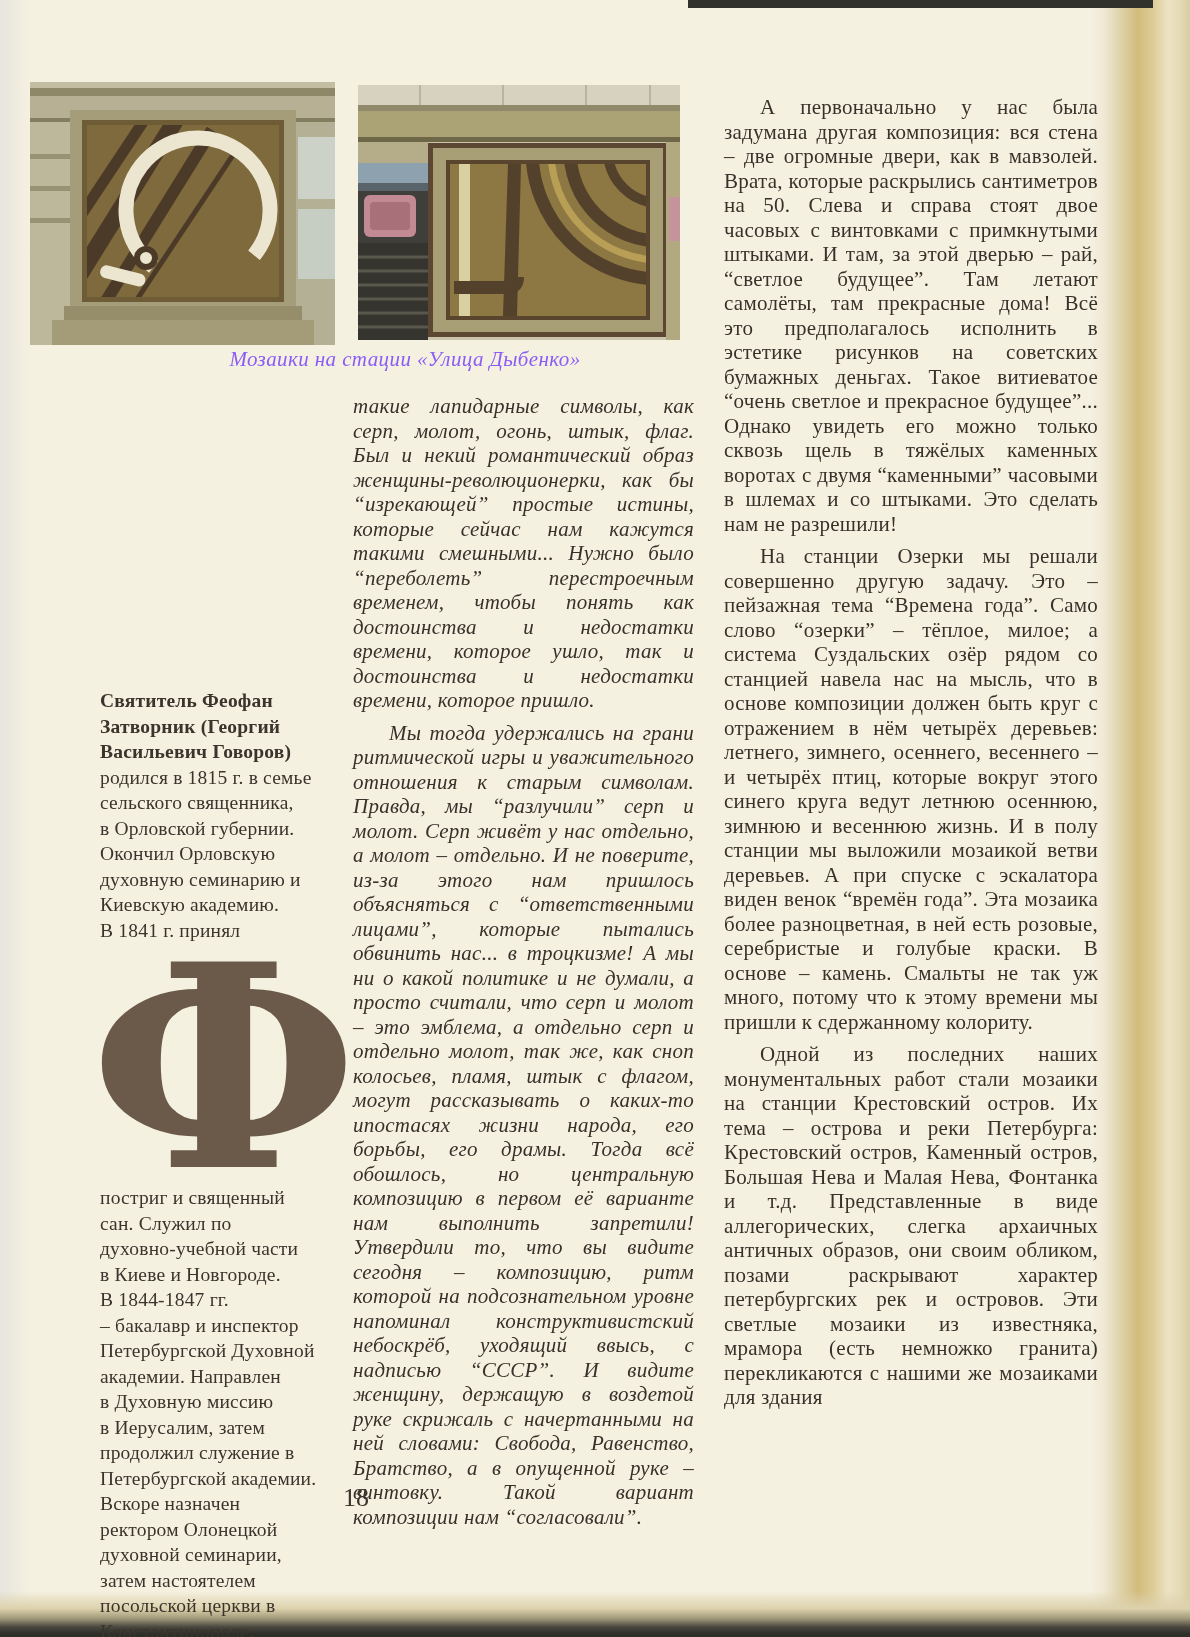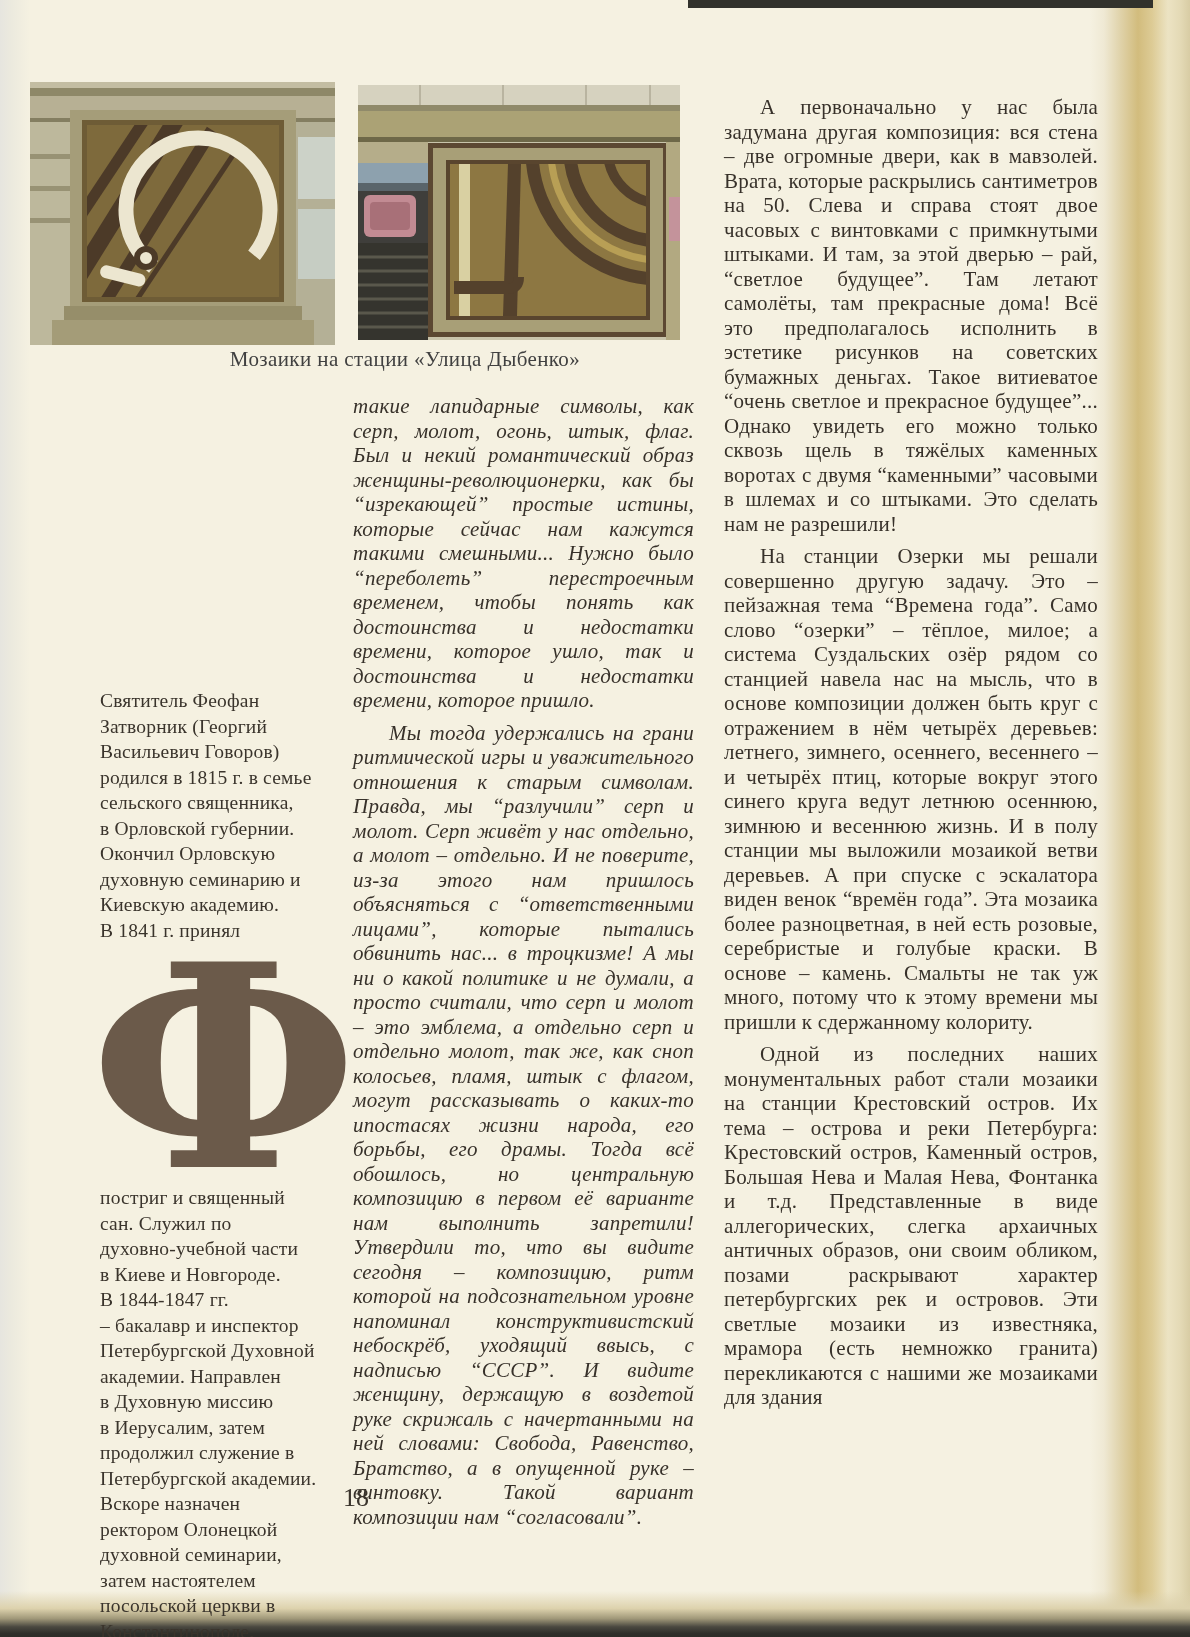--- a/index.html
+++ b/index.html
@@ -18,27 +18,27 @@
     background:linear-gradient(180deg,rgba(245,241,225,0) 0%,#ddd2ad 38%,#a09879 60%,#4a4840 78%,#30302b 92%,#2d2d28 100%);}
   .edge-topright{left:688px;top:0;width:465px;height:8px;background:#32322c;}
 
   figure{margin:0;position:absolute;}
   .photo1{left:30px;top:82px;width:305px;height:263px;}
   .photo2{left:358px;top:85px;width:322px;height:255px;}
   .photo1 svg,.photo2 svg{display:block;width:100%;height:100%;}
 
   .caption{
     position:absolute;left:150px;top:347px;width:510px;
-    font-size:21px;color:#404040;text-align:center;
+    font-style:italic;font-size:21px;color:#8b5cf6;text-align:center;
     letter-spacing:.4px;
   }
 
   .sidebar{position:absolute;left:100px;top:688px;width:240px;}
   .sb{margin:0;white-space:pre-line;font-size:19.5px;line-height:25.5px;color:#3a342c;letter-spacing:.2px;}
-  .sb-bold{font-weight:normal;}
+  .sb-bold{font-weight:bold;}
   .drop-f{
     font-family:"DejaVu Serif","Liberation Serif",serif;
     font-weight:bold;color:#6b5a4a;font-size:282px;line-height:.78;
     height:218px;margin:16px 0 8px -10px;letter-spacing:0;
   }
 
   .col{position:absolute;font-size:21px;line-height:24.5px;text-align:justify;
     letter-spacing:.25px;hyphens:auto;-webkit-hyphens:auto;}
   .col p{margin:8px;}
   .col p.ind{text-indent:36px;}

